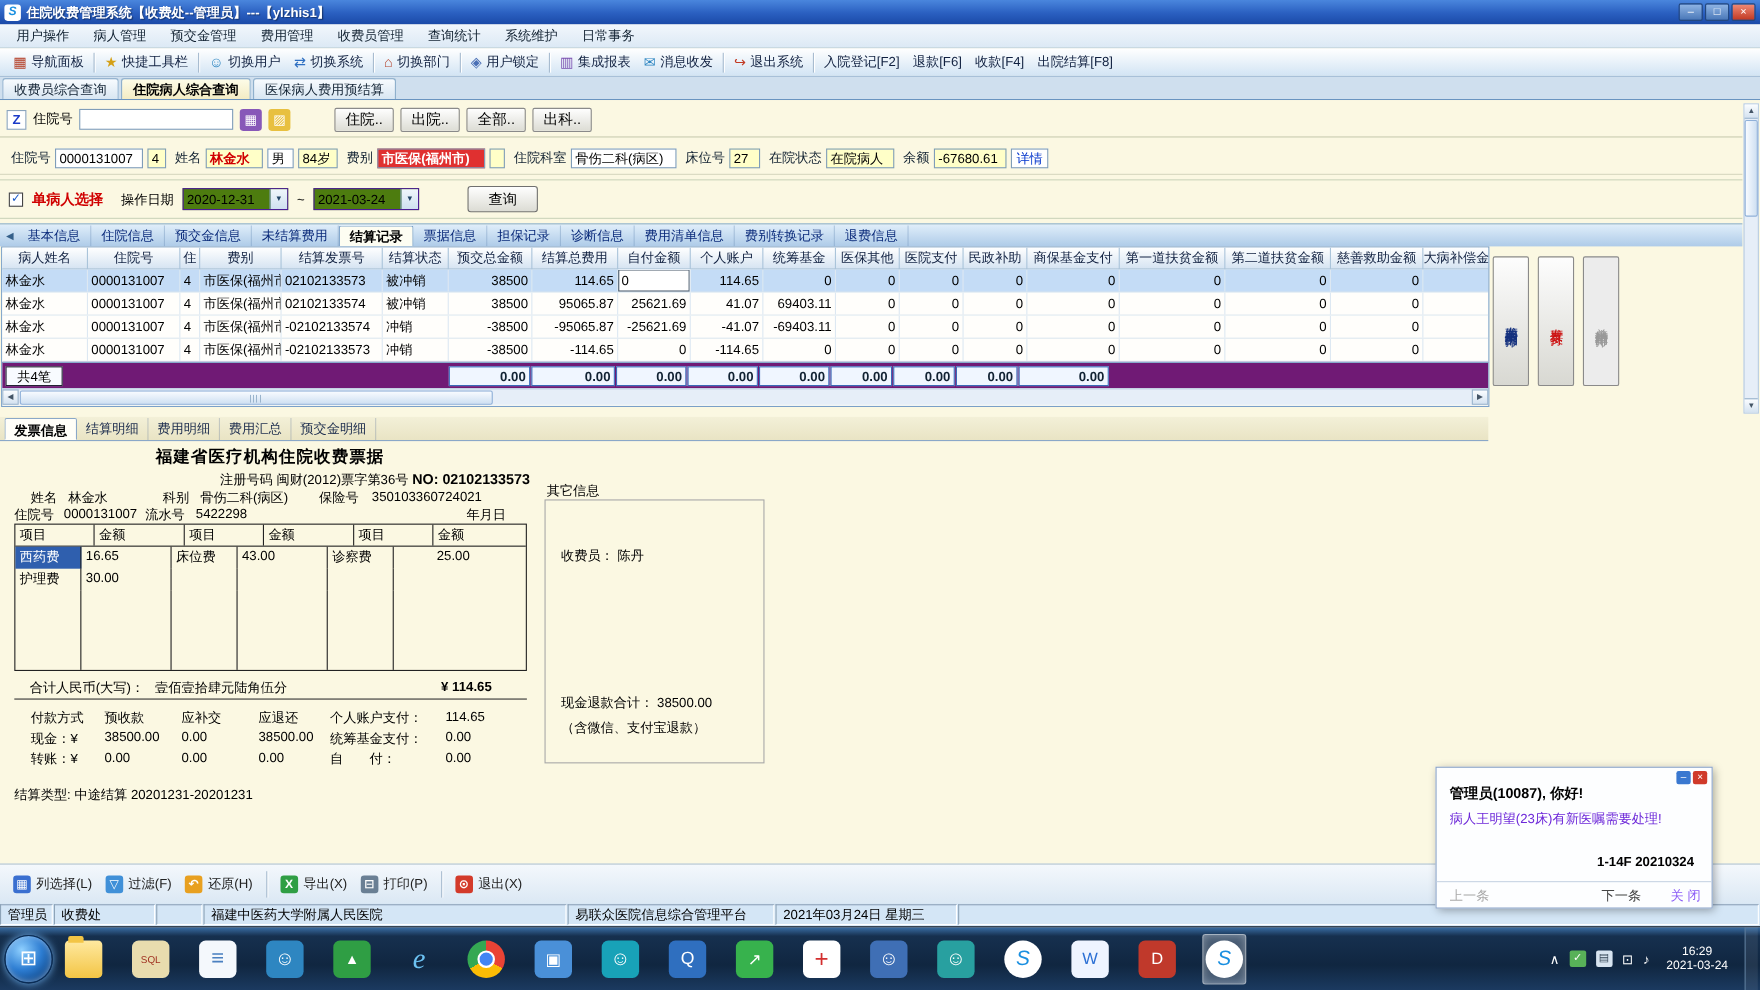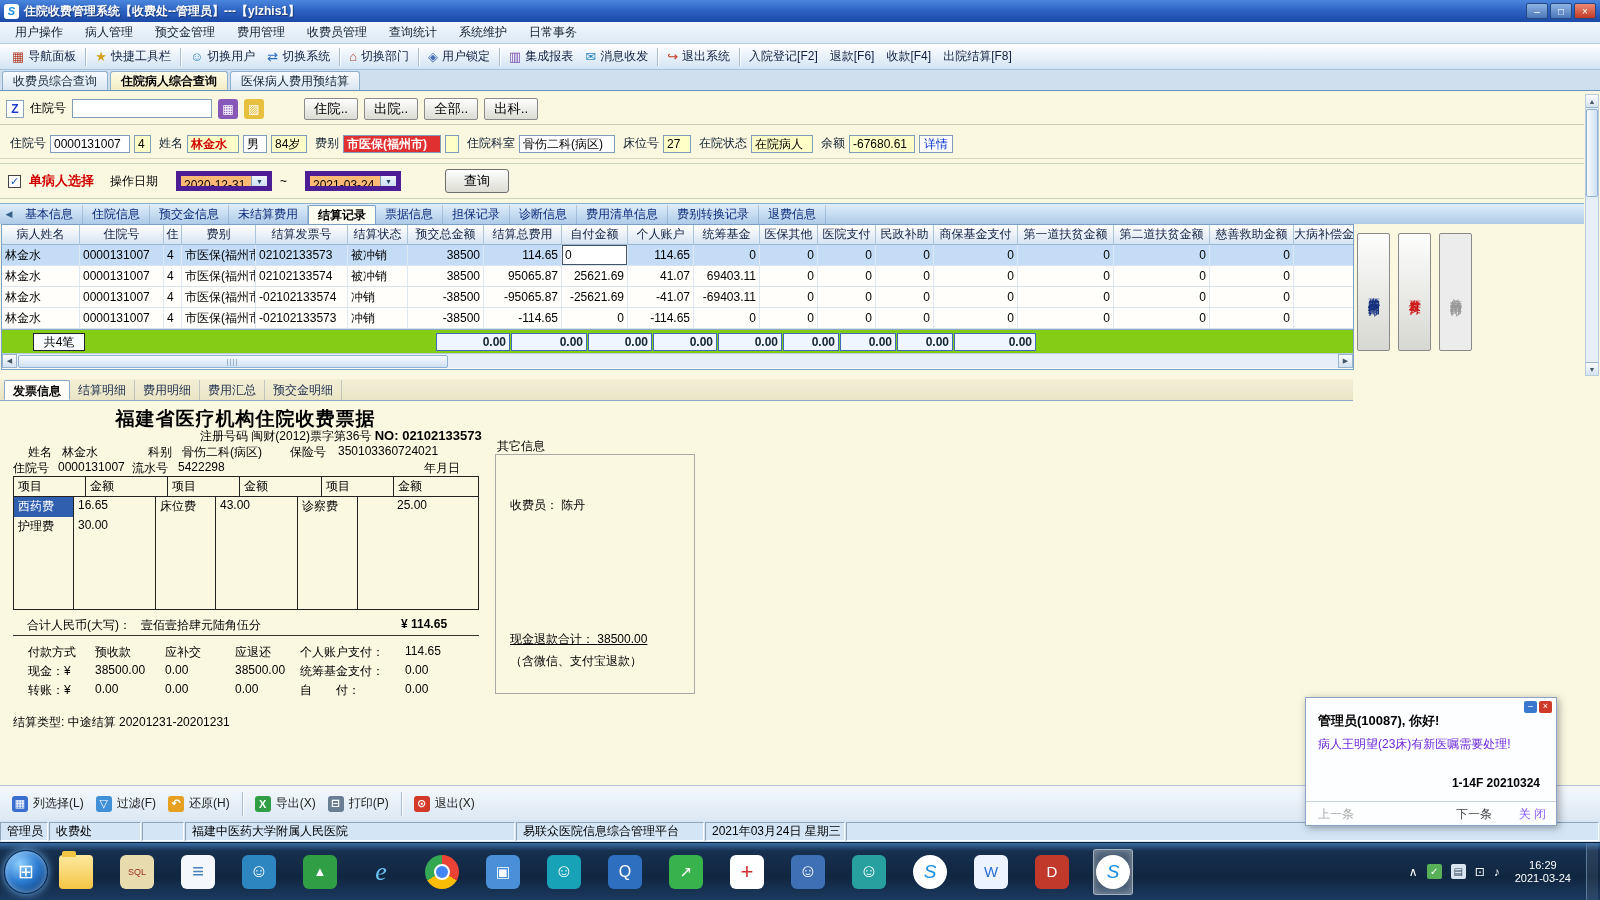--- a/index.html
+++ b/index.html
@@ -49,42 +49,42 @@
 .pval{height:18px;line-height:16px;border:1px solid #7f9db9;background:#fff;padding:0 3px;overflow:hidden;white-space:nowrap;}
 .pval.yellow{background:#ffffc8;}
 .pval.redbg{background:#e03030;color:#fff;font-weight:bold;}
 .pval.redtext{color:#d00000;font-weight:bold;}
 .detail-btn{height:18px;line-height:16px;border:1px solid #7f9db9;background:#fff;color:#0033cc;padding:0 4px;}
 
 
 .query-box{position:absolute;left:0;top:72px;width:1584px;height:36px;border-top:1px solid #ccd4bc;border-bottom:1px solid #ccd4bc;display:flex;align-items:center;gap:8px;padding-left:8px;}
 .checkbox{width:13px;height:13px;border:1px solid #444;background:#fff;color:#1a5ac8;font-size:11px;line-height:11px;text-align:center;}
 .single-label{color:#d00000;font-weight:bold;font-size:13px;}
-.combo{display:flex;width:96px;height:20px;border:5px solid #4c1d95;background:#fdba74;margin-left:10px;}
+.combo{display:flex;width:96px;height:20px;border:1px solid #4c1d95;background:#4d7c0f;}
 .combo .cv{flex:1;padding:2px 3px;overflow:hidden;white-space:nowrap;}
 .combo .ar{width:16px;background:linear-gradient(#f0f6fc,#cfe0f0);border-left:1px solid #7f9db9;color:#246;font-size:7px;display:flex;align-items:center;justify-content:center;}
 .query-btn{margin-left:36px;width:64px;height:24px;border:1px solid #707070;border-radius:3px;background:linear-gradient(#fefefe,#dcdcd4);font-size:13px;font-family:inherit;}
 
 
 .subtabs{position:absolute;left:0;top:112px;width:1584px;height:21px;background:linear-gradient(#e0eefa,#aecbe8);border-top:1px solid #8ab0cc;display:flex;align-items:flex-end;padding-left:2px;}
 .subtab-arrow{width:14px;color:#35608a;font-size:9px;text-align:center;line-height:19px;}
 .subtab{padding:0 9px;height:19px;line-height:19px;color:#0a2a7a;border-right:1px solid rgba(110,145,185,.4);}
 .subtab.active{background:#fdfdf2;border:1px solid #7aa0c8;border-bottom:none;font-weight:bold;color:#000;border-radius:2px 2px 0 0;}
 
 
 .grid-wrap{position:absolute;left:1px;top:133px;width:1353px;height:146px;border:1px solid #7aa0c8;background:#fffef8;overflow:hidden;}
 .grid-header{display:flex;height:20px;background:linear-gradient(#ffffff,#d6e4f2);border-bottom:1px solid #9ab8d2;}
 .gh{flex:none;height:20px;line-height:19px;text-align:center;border-right:1px solid #aac4da;overflow:hidden;white-space:nowrap;color:#102040;}
 .grid-body{height:84px;}
 .gr{display:flex;height:21px;border-bottom:1px solid #d8e4ee;background:#fffefb;}
 .gr.sel{background:#c4dcf6;}
 .gc{flex:none;height:20px;line-height:20px;padding:0 3px;border-right:1px solid #dde8f2;overflow:hidden;white-space:nowrap;}
 .gc.num{text-align:right;}
 .gc.editcell{background:#fff;box-shadow:inset 0 0 0 1px #456;text-align:left;}
-.grid-summary{display:flex;align-items:center;height:24px;background:#84cc16;border-top:1px solid #88aacc;padding-left:28px;}
+.grid-summary{display:flex;align-items:center;height:24px;background:#701a75;border-top:1px solid #88aacc;}
 .sum-label{width:52px;height:18px;line-height:16px;border:1px solid #223;background:#f8fbff;text-align:center;margin-left:3px;}
 .sum-spacer{flex:none;}
 .sum-box{flex:none;height:18px;line-height:16px;border:1px solid #3a6ab8;background:#f0f6ff;text-align:right;padding-right:3px;margin-right:1px;font-weight:bold;color:#123;}
 .hscroll{display:flex;align-items:center;height:15px;background:#e6eef8;border-top:1px solid #b8cce0;position:relative;}
 .hs-arrow{width:15px;height:14px;background:linear-gradient(#fbfdff,#d4e2f0);border:1px solid #9ab4cc;color:#456;font-size:7px;display:flex;align-items:center;justify-content:center;}
 .hs-arrow.right{position:absolute;right:0;}
 .hthumb{position:absolute;left:16px;width:430px;height:13px;background:linear-gradient(#f8fbff,#cfe0f2);border:1px solid #8fb0d8;border-radius:2px;}
 .hthumb::after{content:"";position:absolute;left:50%;top:3px;width:12px;height:7px;margin-left:-6px;background:repeating-linear-gradient(90deg,#9ab4cc 0 1px,transparent 1px 3px);}
 .vscroll{position:absolute;right:1px;top:3px;width:14px;height:282px;background:#e6eef8;border:1px solid #b8cce0;}
 .vs-arrow{width:12px;height:13px;background:linear-gradient(#fbfdff,#d4e2f0);border-bottom:1px solid #9ab4cc;color:#456;font-size:7px;text-align:center;line-height:13px;}
@@ -95,21 +95,21 @@
 .vbtn{position:absolute;width:33px;height:118px;top:142px;background:linear-gradient(#fdfdfd,#d8d8d2);border:1px solid #8a8a8a;border-radius:2px;writing-mode:vertical-rl;text-orientation:upright;display:flex;align-items:center;justify-content:center;font-size:12px;letter-spacing:1px;overflow:hidden;}
 .vbtn.disabled{background:#ececec;}
 
 
 .detailtabs{position:absolute;left:0;top:288px;width:1353px;height:22px;border-bottom:1px solid #8aa8c8;display:flex;align-items:flex-end;padding-left:4px;background:linear-gradient(#f3f0d8,#e9e4c4);}
 .dtab{padding:0 8px;height:20px;line-height:20px;color:#203050;border-right:1px solid rgba(110,130,160,.35);}
 .dtab.active{background:#fffef8;border:1px solid #8aa8c8;border-bottom:1px solid #fffef8;font-weight:bold;color:#000;border-radius:2px 2px 0 0;}
 
 
 .invoice-panel{position:absolute;left:0;top:311px;width:1353px;height:383px;font-size:12px;}
-.inv-title{position:absolute;left:13px;top:4px;width:465px;text-align:center;font-size:19px;font-weight:bold;letter-spacing:1px;}
+.inv-title{position:absolute;left:13px;top:4px;width:465px;text-align:center;font-size:15px;font-weight:bold;letter-spacing:1px;}
 .inv-reg{position:absolute;left:200px;top:26px;}
 .inv-reg b{font-size:13px;}
 .inv-abs{position:absolute;white-space:nowrap;}
 .inv-items{position:absolute;left:13px;top:74px;width:466px;height:134px;border:1px solid #222;background:transparent;}
 .inv-hrow,.inv-row{display:flex;}
 .inv-hrow{height:20px;border-bottom:1px solid #222;}
 .inv-row{height:20px;}
 .inv-row.filler{height:72px;}
 .inv-cell{flex:none;padding:1px 4px;border-right:1px solid #222;overflow:hidden;white-space:nowrap;}
 .inv-cell.name{width:60px;}
@@ -125,21 +125,21 @@
 .inv-total .cn{position:absolute;left:128px;top:3px;}
 .inv-total .amt{position:absolute;left:388px;top:3px;font-weight:bold;}
 .inv-pay{position:absolute;left:13px;top:242px;width:466px;height:60px;}
 .pay-cell{position:absolute;white-space:nowrap;}
 .inv-settle{position:absolute;left:13px;top:312px;}
 
 
 .oi-label{position:absolute;left:497px;top:36px;}
 .oi-box{position:absolute;left:495px;top:52px;width:200px;height:240px;border:1px solid #a8a8a8;}
 .oi-cashier{position:absolute;left:14px;top:42px;}
-.oi-refund{position:absolute;left:14px;top:176px;text-decoration:underline;}
+.oi-refund{position:absolute;left:14px;top:176px;}
 .oi-note{position:absolute;left:14px;top:198px;}
 
 
 .bottombar{position:absolute;left:0;top:785px;width:100%;height:36px;background:linear-gradient(#f4f8fc,#dbe8f4);border-top:1px solid #b0c4d8;display:flex;align-items:center;gap:12px;padding-left:12px;}
 .bb-item{display:flex;align-items:center;gap:5px;color:#222;}
 .bb-ico{width:16px;height:16px;border-radius:3px;color:#fff;font-size:11px;font-weight:bold;display:flex;align-items:center;justify-content:center;}
 .bb-sep{width:1px;height:24px;background:#a8bcd0;box-shadow:1px 0 0 #fff;}
 
 
 .statusbar{position:absolute;left:0;top:821px;width:100%;height:21px;background:#d4e6f6;display:flex;align-items:stretch;}
@@ -604,21 +604,21 @@
         <span>退出(X)</span>
       </div>
     </div>
 
   <div class="statusbar" id="statusbar">
       <div class="seg" style="width: 48px;">管理员</div>
       <div class="seg" style="width: 92px;">收费处</div>
       <div class="seg" style="width: 42px;"></div>
       <div class="seg" style="width: 330px;">福建中医药大学附属人民医院</div>
       <div class="seg" style="width: 188px;">易联众医院信息综合管理平台</div>
-      <div class="seg" style="width: 140px;">2021年03月24日 星期三</div>
+      <div class="seg" style="width: 165px;">2021年03月24日 星期三</div>
       <div class="seg flex"></div>
     </div>
 
   <div class="notif">
     <span class="ctl min">–</span>
     <span class="ctl close">×</span>
     <div class="greet">管理员(10087), 你好!</div>
     <div class="msg">病人王明望(23床)有新医嘱需要处理!</div>
     <div class="code">1-14F  20210324</div>
     <div class="foot">

